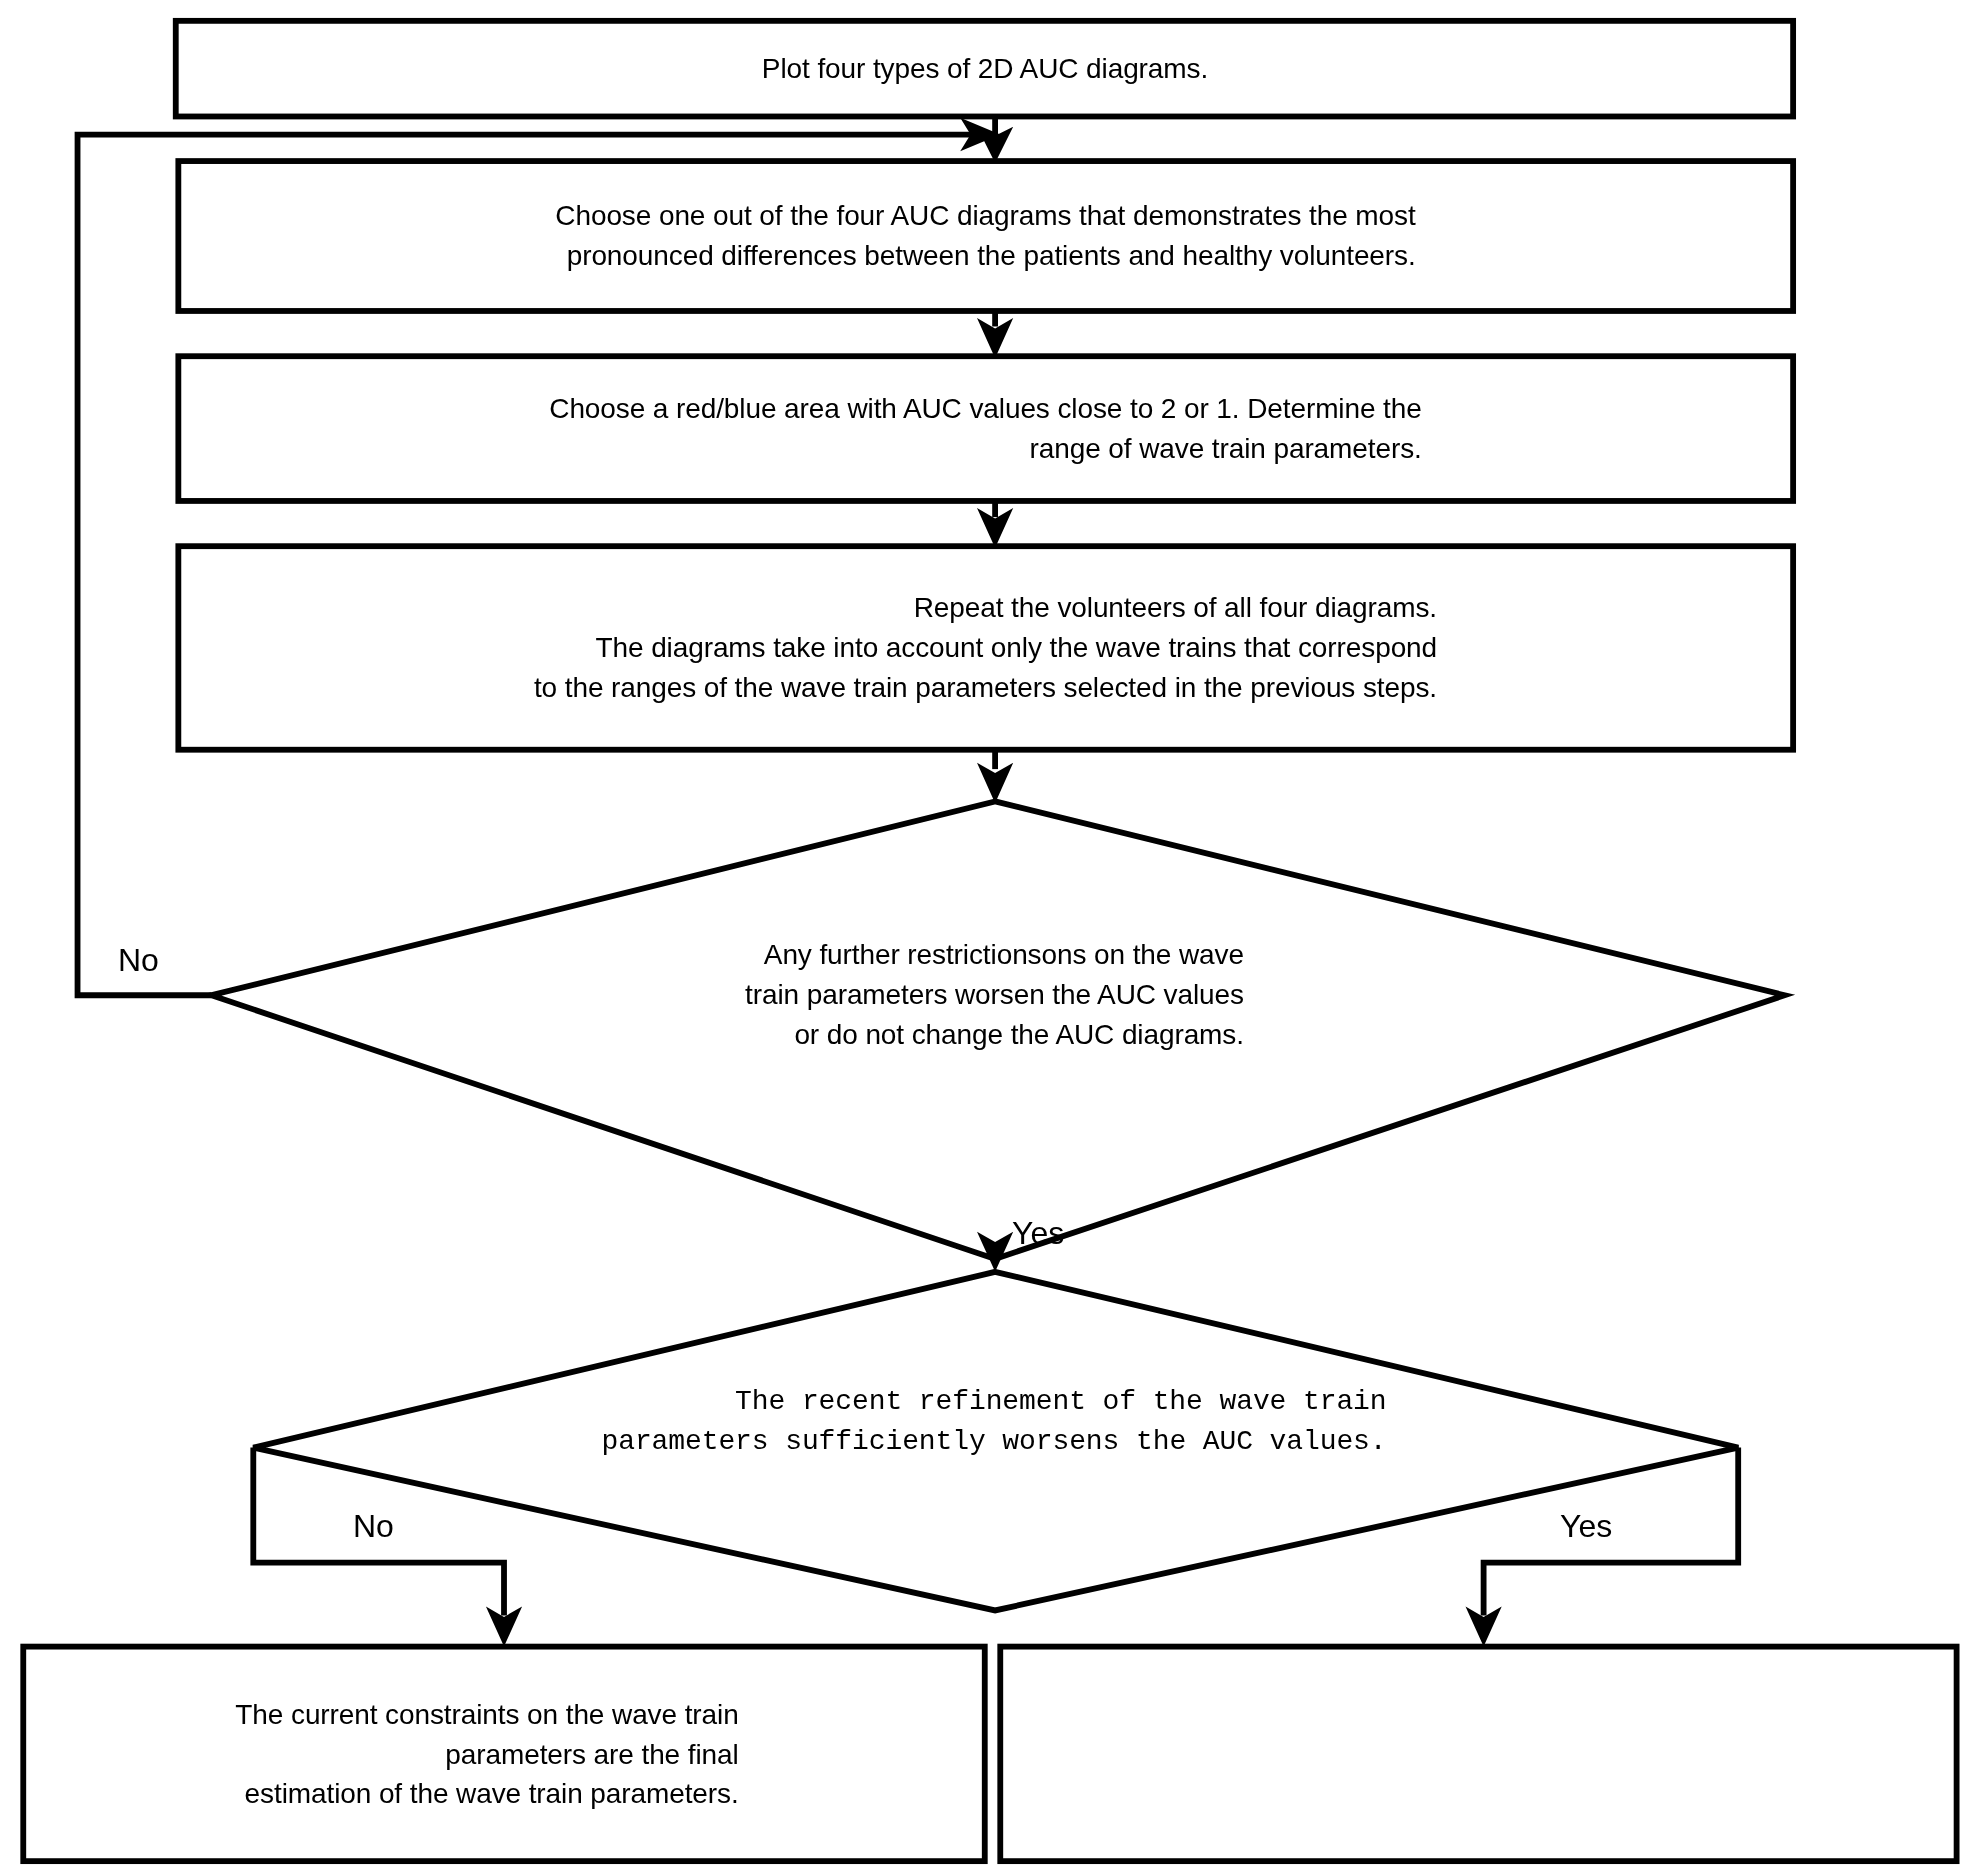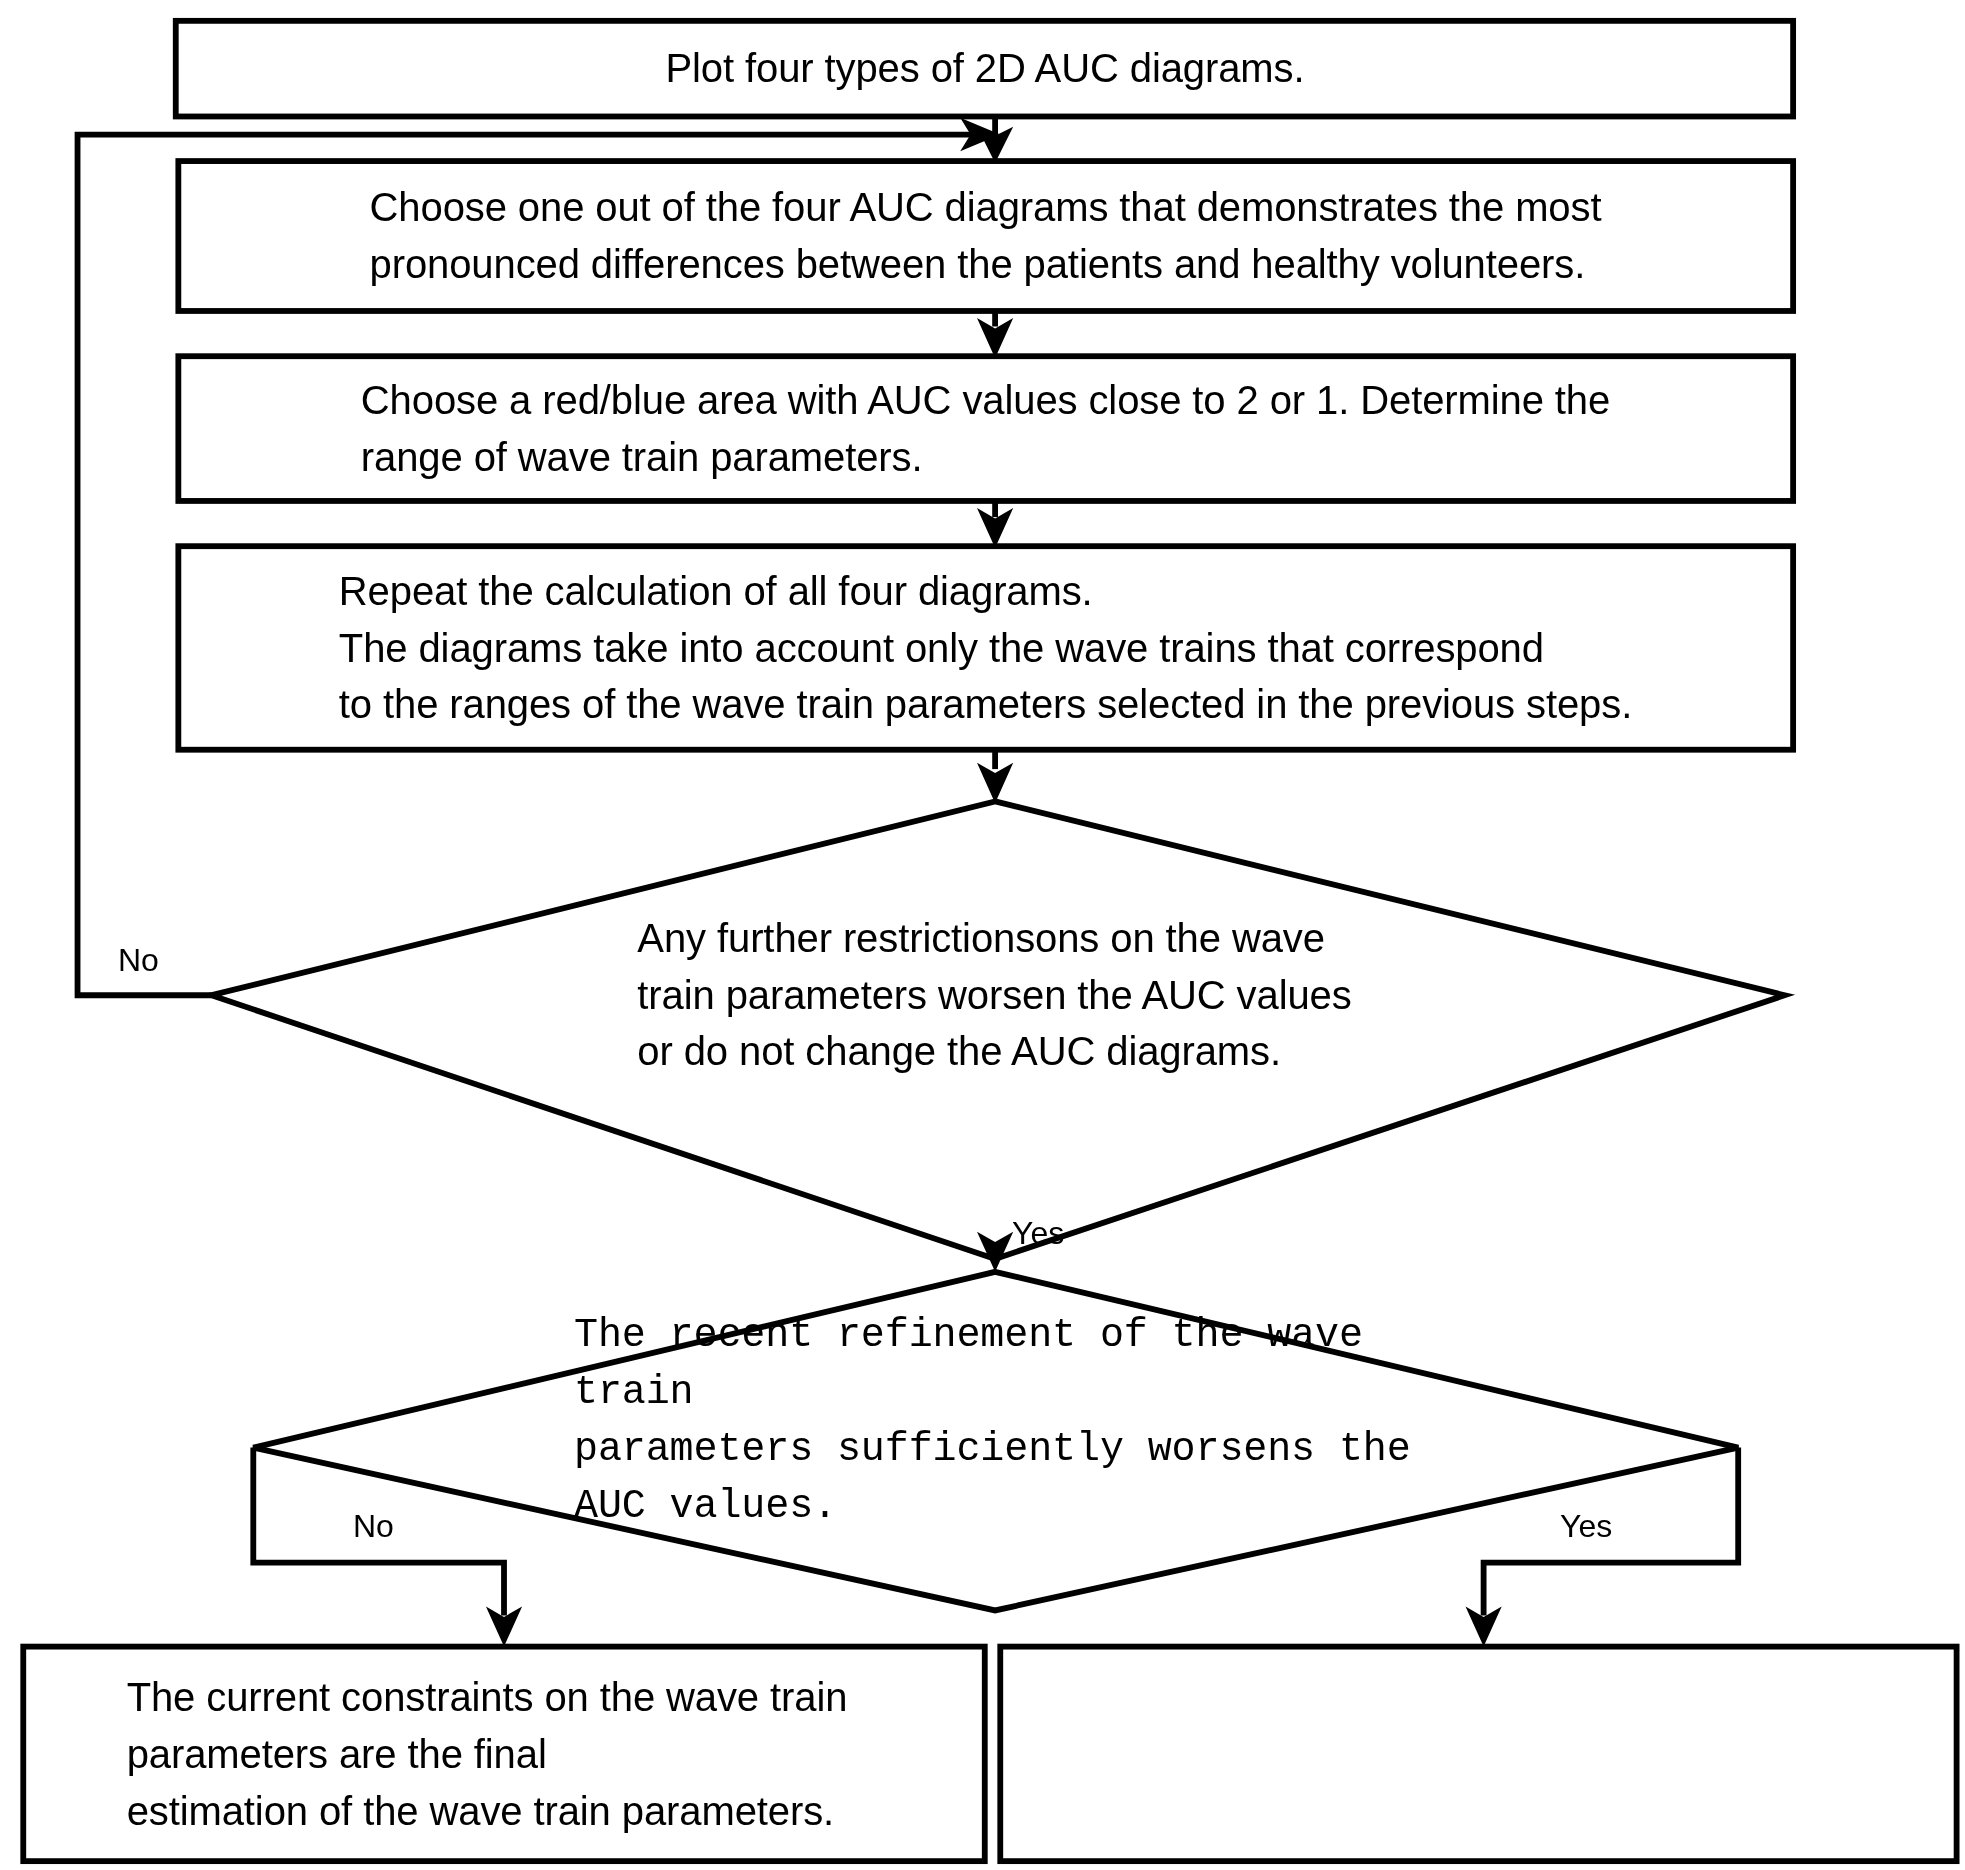--- a/index.html
+++ b/index.html
@@ -40,24 +40,24 @@
   .arrowhead {
     fill: #000000;
     stroke: none;
   }
   .node-text {
     position: absolute;
     display: flex;
     flex-direction: column;
     align-items: center;
     justify-content: center;
-    text-align: left;
+    text-align: right;
     color: #000000;
     font-family: "Liberation Sans", sans-serif;
-    font-size: 40px;
+    font-size: 28px;
     line-height: 1.42;
     letter-spacing: -0.1px;
     white-space: pre-line;
   }
   .edge-label {
     position: absolute;
     color: #000000;
     font-family: "Liberation Sans", sans-serif;
     font-size: 32px;
     line-height: 1;
@@ -114,21 +114,21 @@
   </svg>
 
   <div class="node-text" style="left:189px; top:20.7px; width:1592px; height:96px;">Plot four types of 2D AUC diagrams.</div>
 
   <div class="node-text" style="left:191px; top:161px; width:1589px; height:150px;">Choose one out of the four AUC diagrams that demonstrates the most
 pronounced differences between the patients and healthy volunteers.</div>
 
   <div class="node-text" style="left:191px; top:356px; width:1589px; height:145px;">Choose a red/blue area with AUC values close to 2 or 1. Determine the
 range of wave train parameters.</div>
 
-  <div class="node-text" style="left:191px; top:546px; width:1589px; height:204px;">Repeat the calculation of all four diagrams.
+  <div class="node-text" style="left:191px; top:546px; width:1589px; height:204px;">Repeat the volunteers of all four diagrams.
 The diagrams take into account only the wave trains that correspond
 to the ranges of the wave train parameters selected in the previous steps.</div>
 
   <div class="node-text" style="left:607px; top:898px; width:775px; height:194px;">Any further restrictionsons on the wave
 train parameters worsen the AUC values
 or do not change the AUC diagrams.</div>
 
   <div class="node-text" style="left:574px; top:1351px; width:840px; height:142px;font-family:Liberation Mono, monospace;">The recent refinement of the wave train
 parameters sufficiently worsens the AUC values.</div>
 

